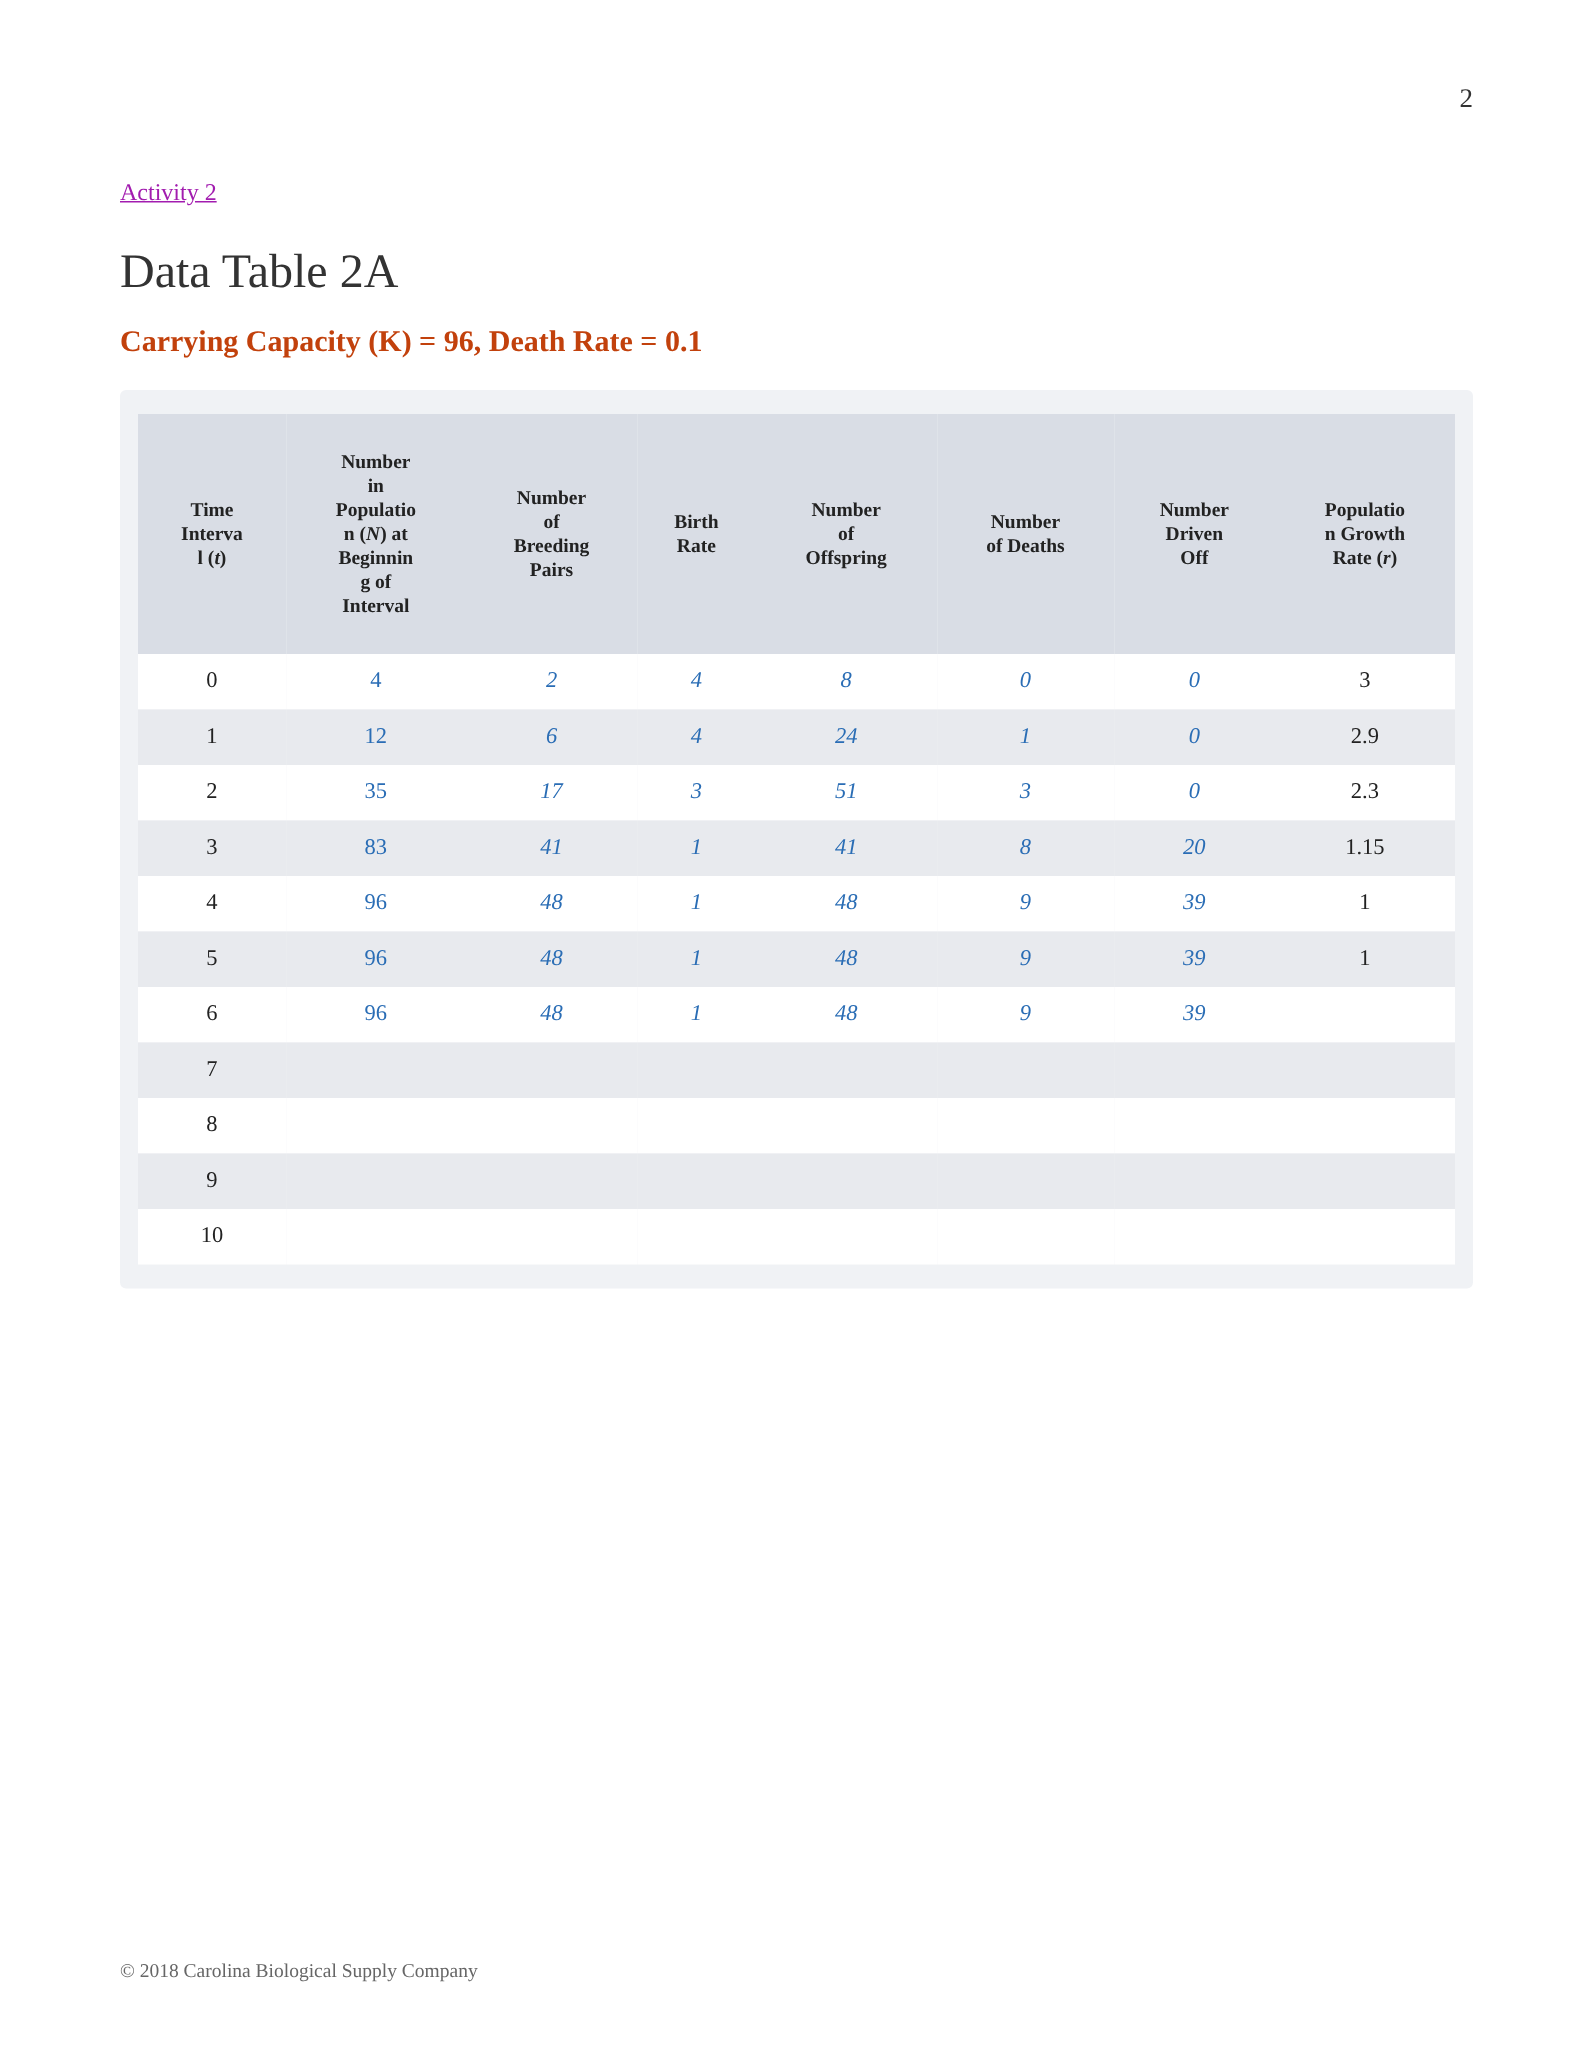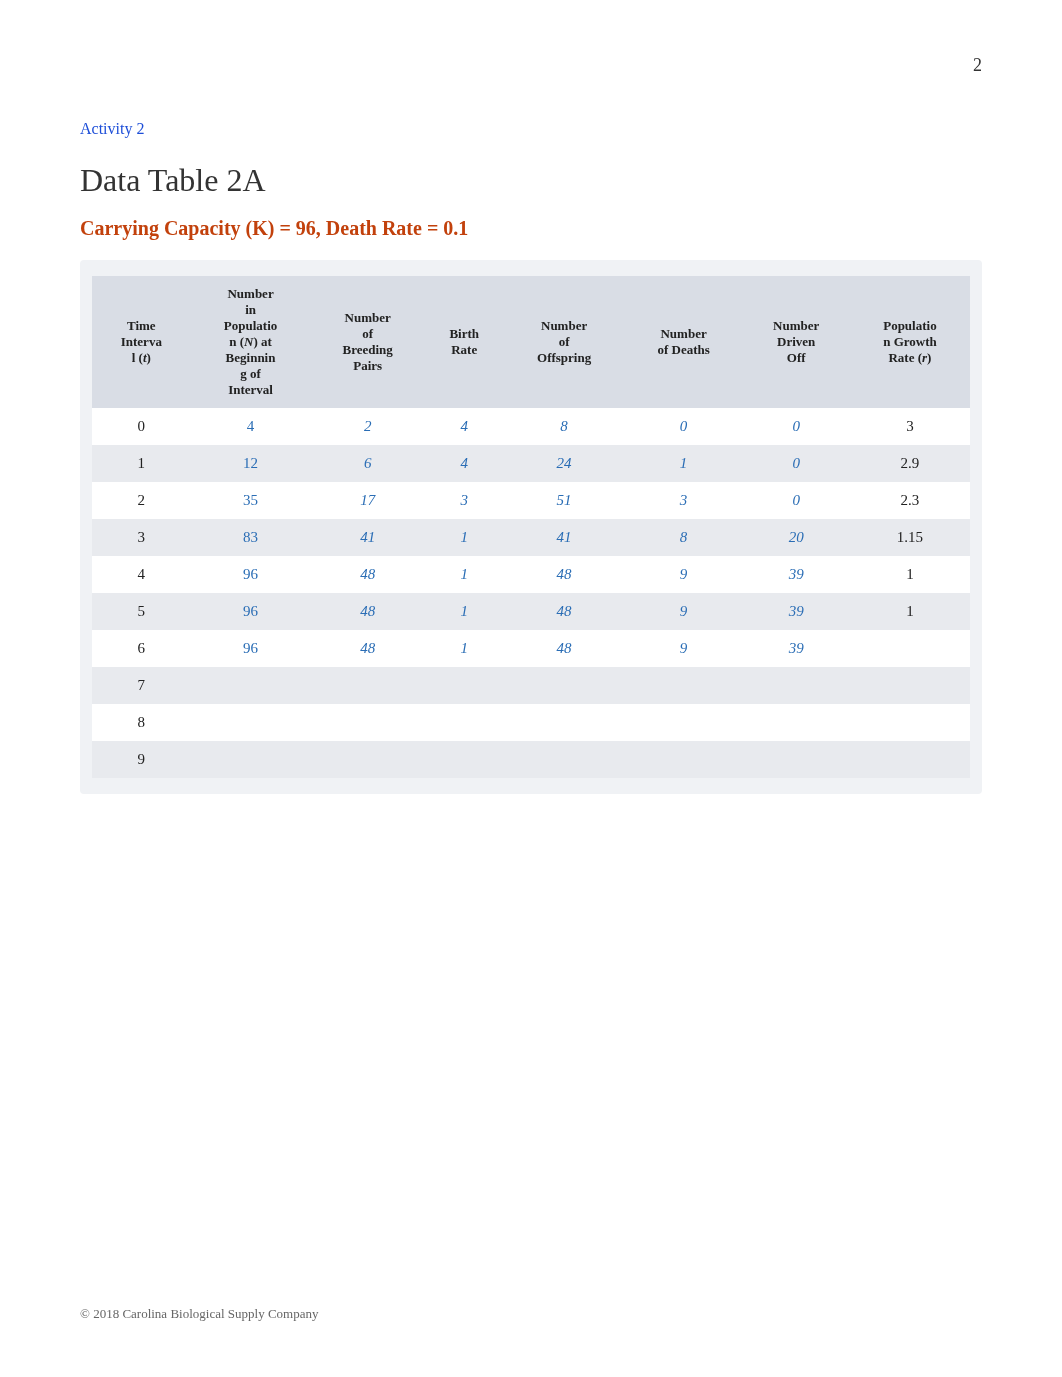--- a/index.html
+++ b/index.html
@@ -21,23 +21,24 @@
     .page-number {
       position: absolute;
       top: 55px;
       right: 80px;
       font-size: 18px;
       color: #333;
     }
 
     .activity-label {
       font-size: 16px;
-      color: #1d4ed8;
+      color: #a21caf;
       margin-top: 60px;
       margin-bottom: 24px;
+      text-decoration: underline;
     }
 
     .section-title {
       font-size: 32px;
       font-weight: normal;
       color: #333;
       margin-bottom: 18px;
     }
 
     .carrying-capacity-title {
@@ -57,21 +58,21 @@
     table {
       border-collapse: collapse;
       width: 100%;
     }
 
     thead tr {
       background: #d9dde5;
     }
 
     thead th {
-      padding: 10px 8px;
+      padding: 24px 8px;
       font-size: 13px;
       font-weight: bold;
       color: #222;
       text-align: center;
       vertical-align: middle;
       border: none;
     }
 
     tbody tr:nth-child(odd) {
       background: #ffffff;
@@ -227,17 +228,27 @@
         <tr>
           <td>9</td>
           <td></td>
           <td></td>
           <td></td>
           <td></td>
           <td></td>
           <td></td>
           <td></td>
         </tr>
+        <tr>
+          <td>10</td>
+          <td></td>
+          <td></td>
+          <td></td>
+          <td></td>
+          <td></td>
+          <td></td>
+          <td></td>
+        </tr>
       </tbody>
   </table>
 </div>
 
 <div class="footer">© 2018 Carolina Biological Supply Company</div>
 
 </body></html>

